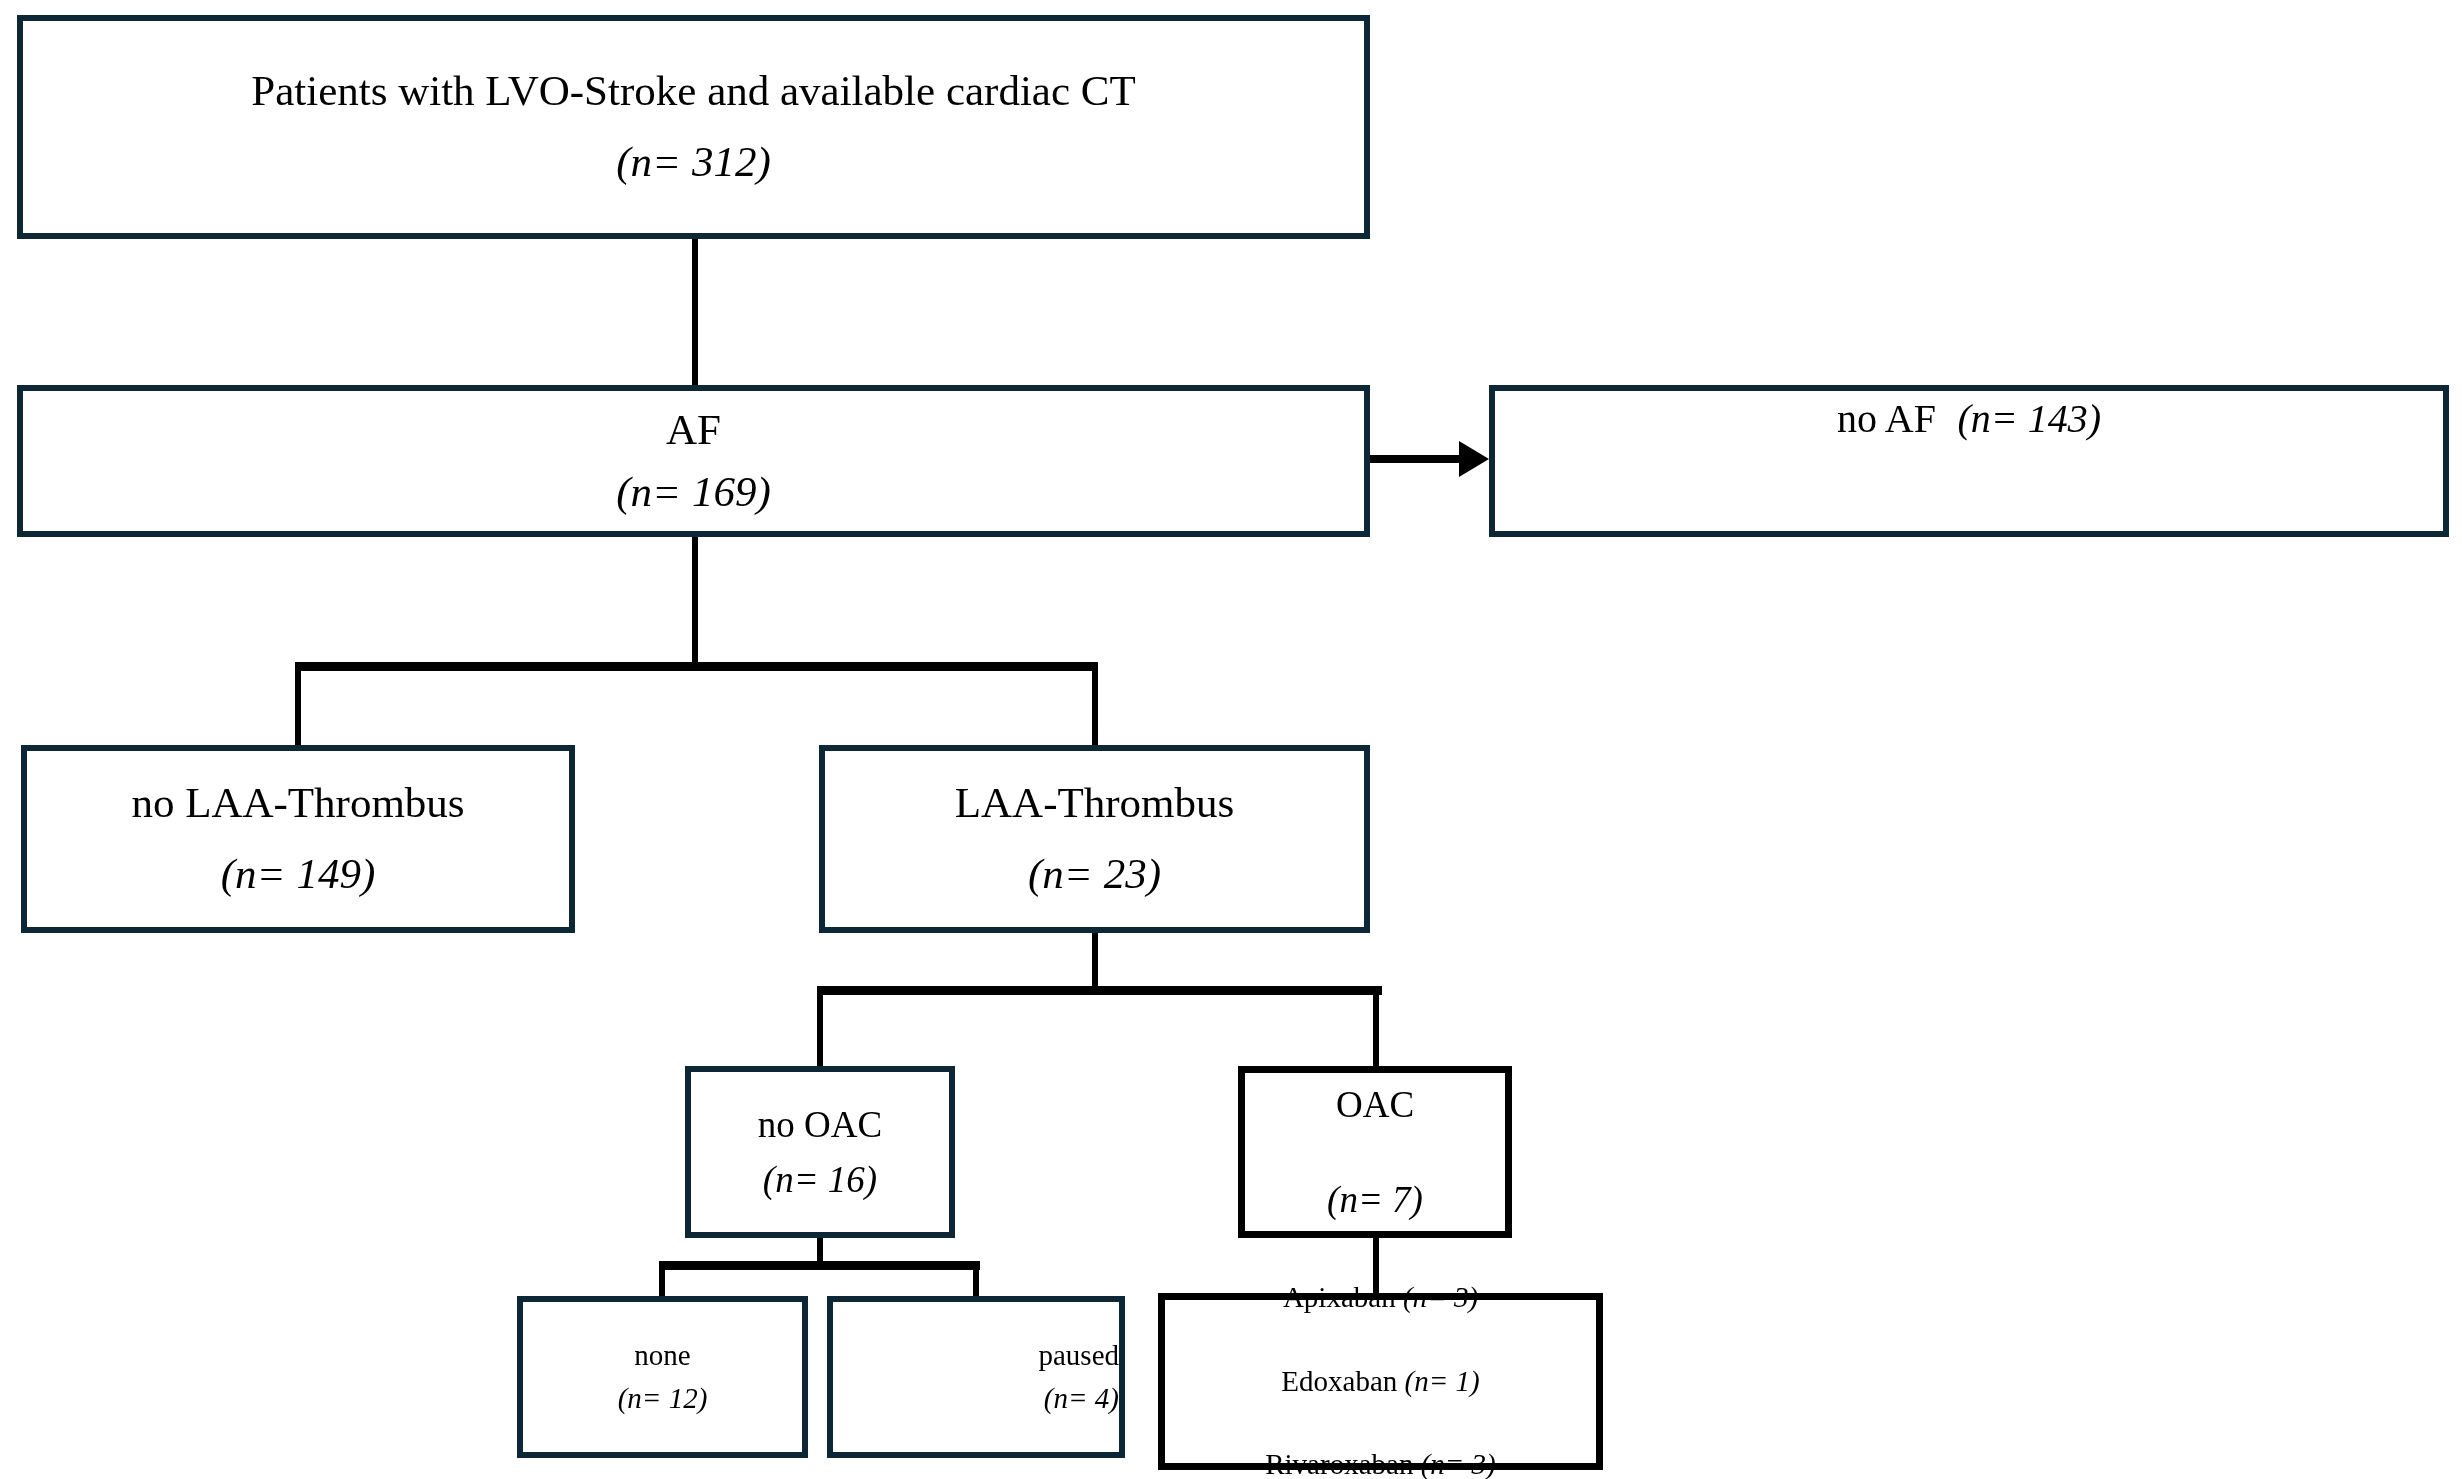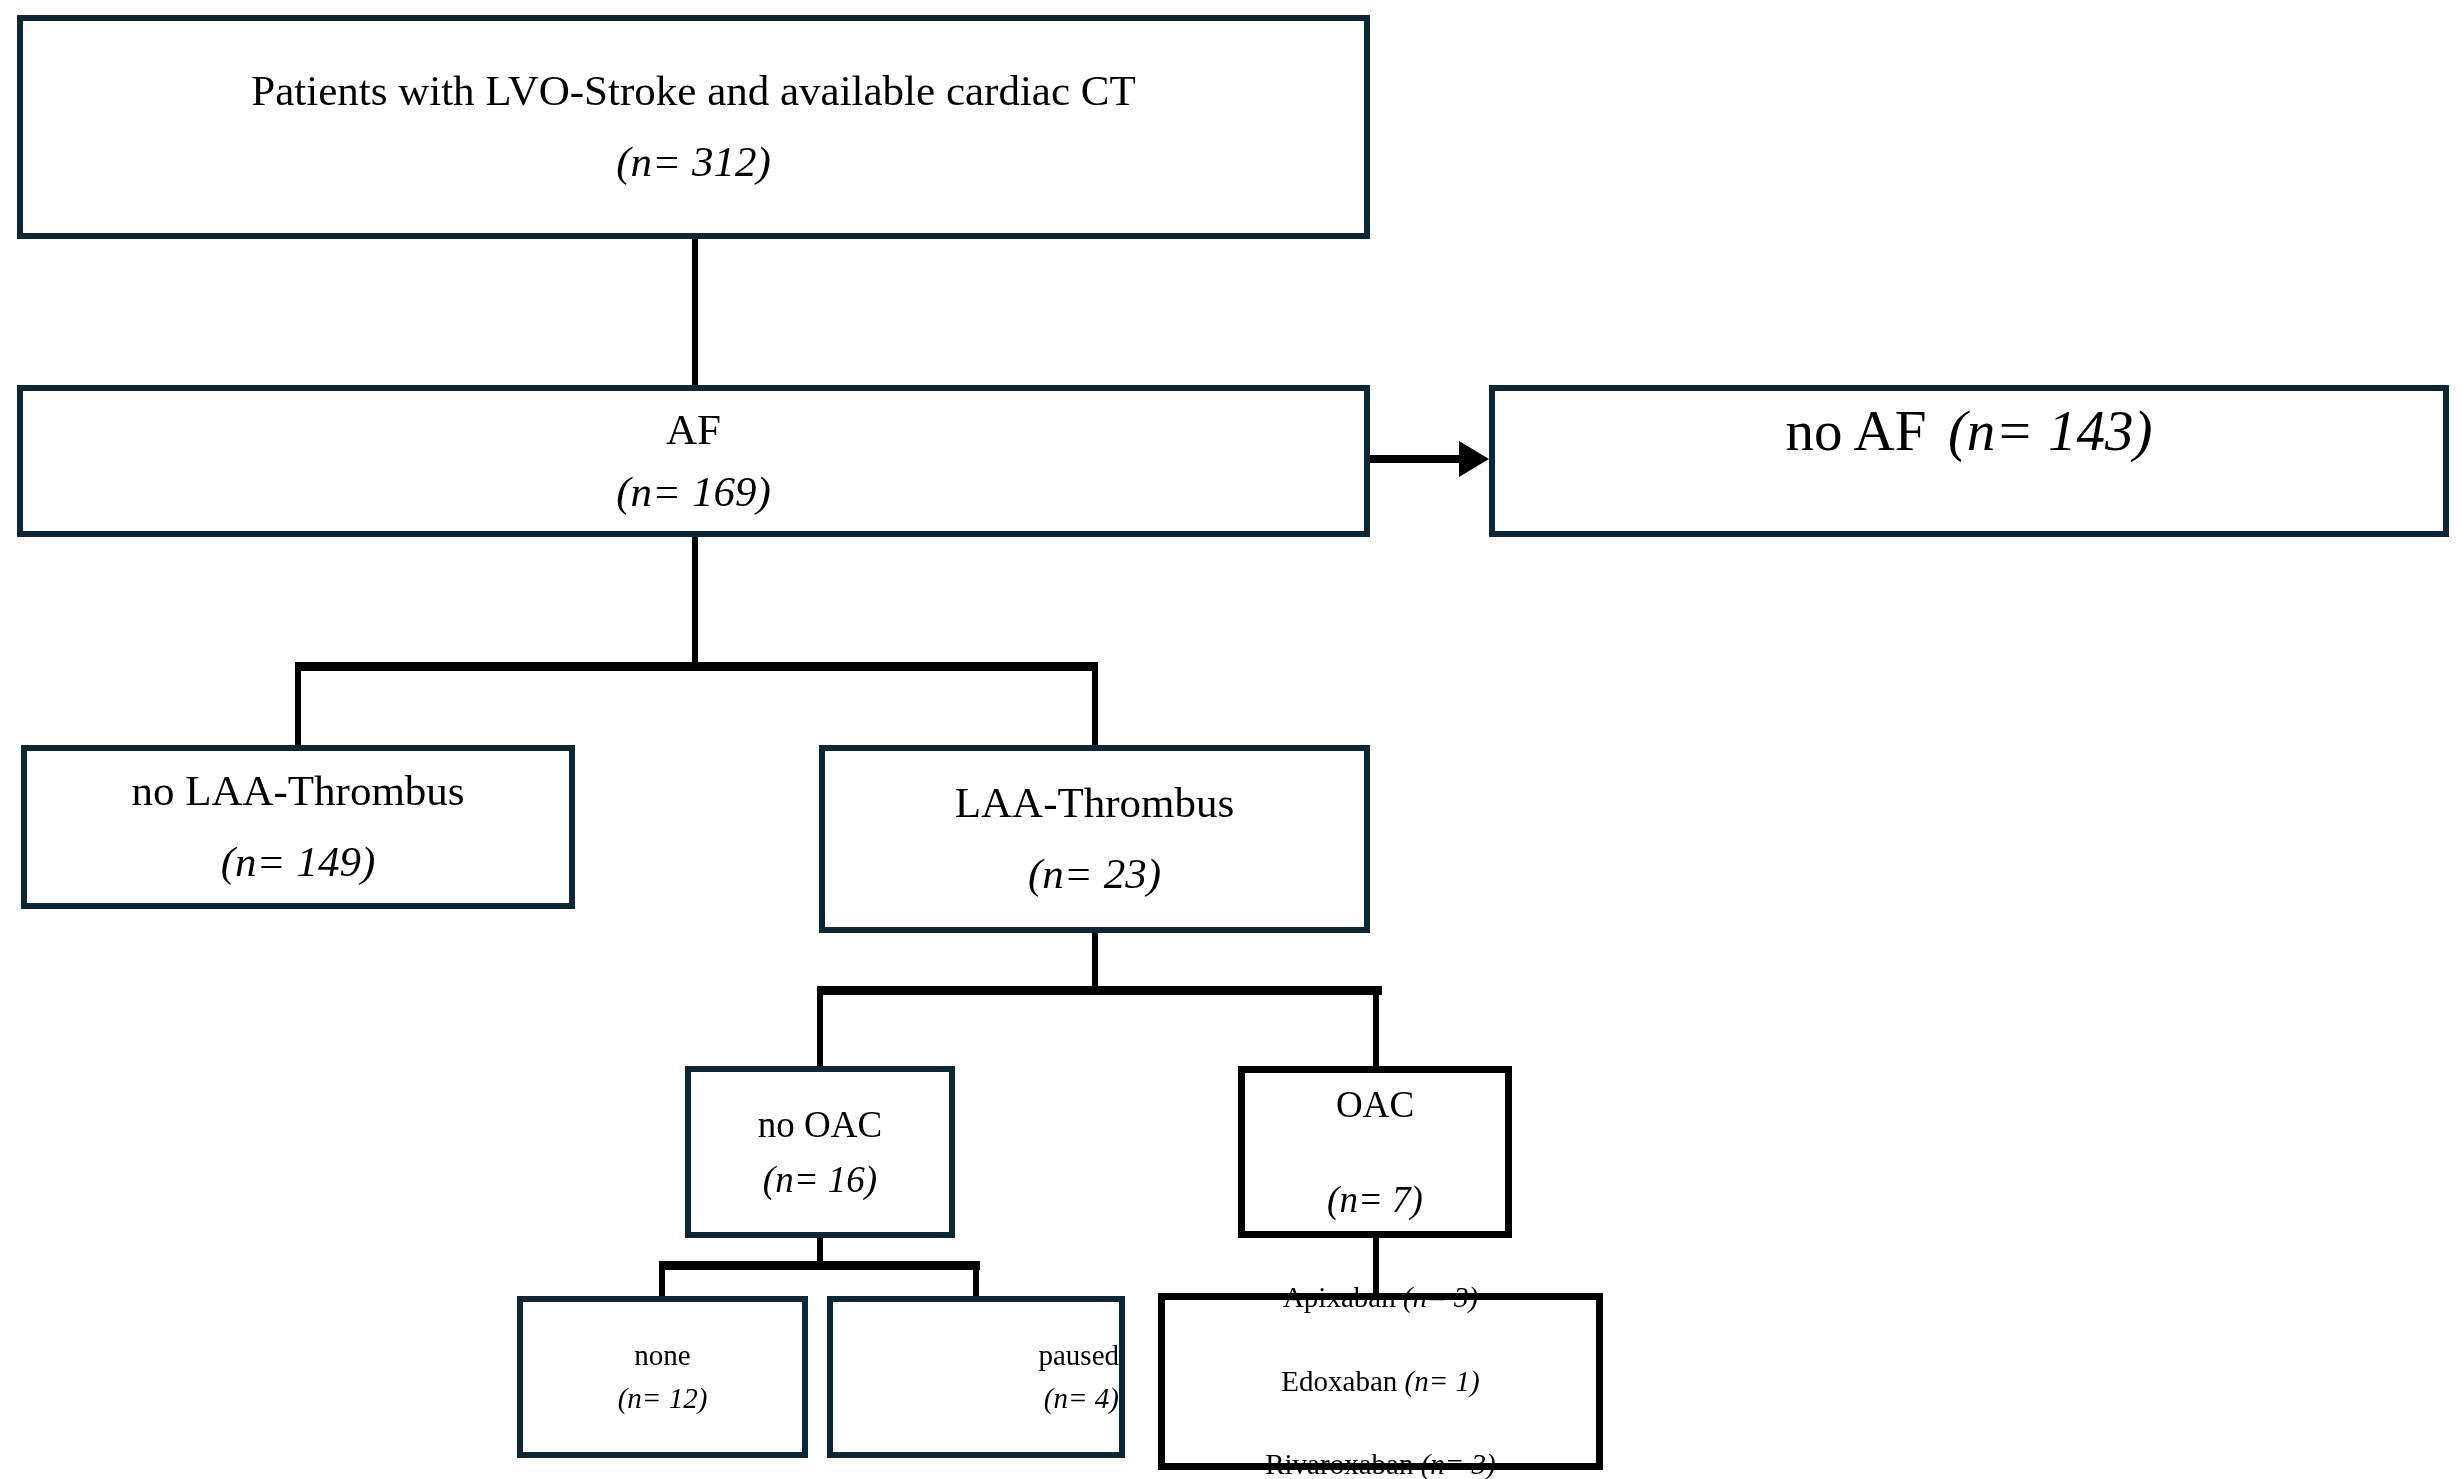--- a/index.html
+++ b/index.html
@@ -24,21 +24,21 @@
     border: 6.3px solid var(--navy, #0e2737);
     display: flex;
     flex-direction: column;
     align-items: center;
     justify-content: center;
     text-align: center;
   }
   .box.black { border: 7.6px solid var(--black, #000000); gap: 40px; }
   .n-italic { font-style: italic; }
   .fs-xl { font-size: 43px; line-height: 1.45; }
-  .fs-lg { font-size: 57px; line-height: 1.4; }
+  .fs-lg { font-size: 40px; line-height: 1.4; }
   .fs-md { font-size: 37px; line-height: 1.5; }
   .fs-sm { font-size: 29px; line-height: 1.5; }
   .box-row {
     flex-direction: row;
     gap: 21.5px;
     align-items: baseline;
   }
   .gap-lines { gap: 8.8px; }
   
   .vline, .hline {
@@ -97,21 +97,21 @@
   <div class="box fs-xl" style="left:17px; top:385px; width:1353px; height:152px;">
     <span>AF</span>
     <span class="n-italic">(n= 169)</span>
   </div>
 
   <div class="box box-row fs-lg" style="left:1489px; top:385px; width:960px; height:152px;">
     <span>no AF</span>
     <span class="n-italic">(n= 143)</span>
   </div>
 
-  <div class="box fs-xl gap-lines" style="left:21px; top:745px; width:554px; height:164px;">
+  <div class="box fs-xl gap-lines" style="left:21px; top:745px; width:554px; height:188px;">
     <span>no LAA-Thrombus</span>
     <span class="n-italic">(n= 149)</span>
   </div>
 
   <div class="box fs-xl gap-lines" style="left:819px; top:745px; width:551px; height:188px;">
     <span>LAA-Thrombus</span>
     <span class="n-italic">(n= 23)</span>
   </div>
 
   <div class="box fs-md" style="left:685px; top:1066px; width:270px; height:172px;">

